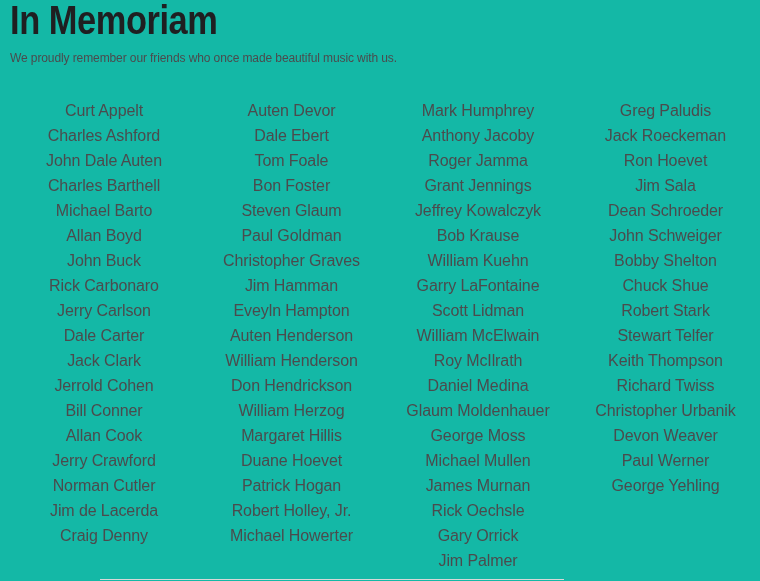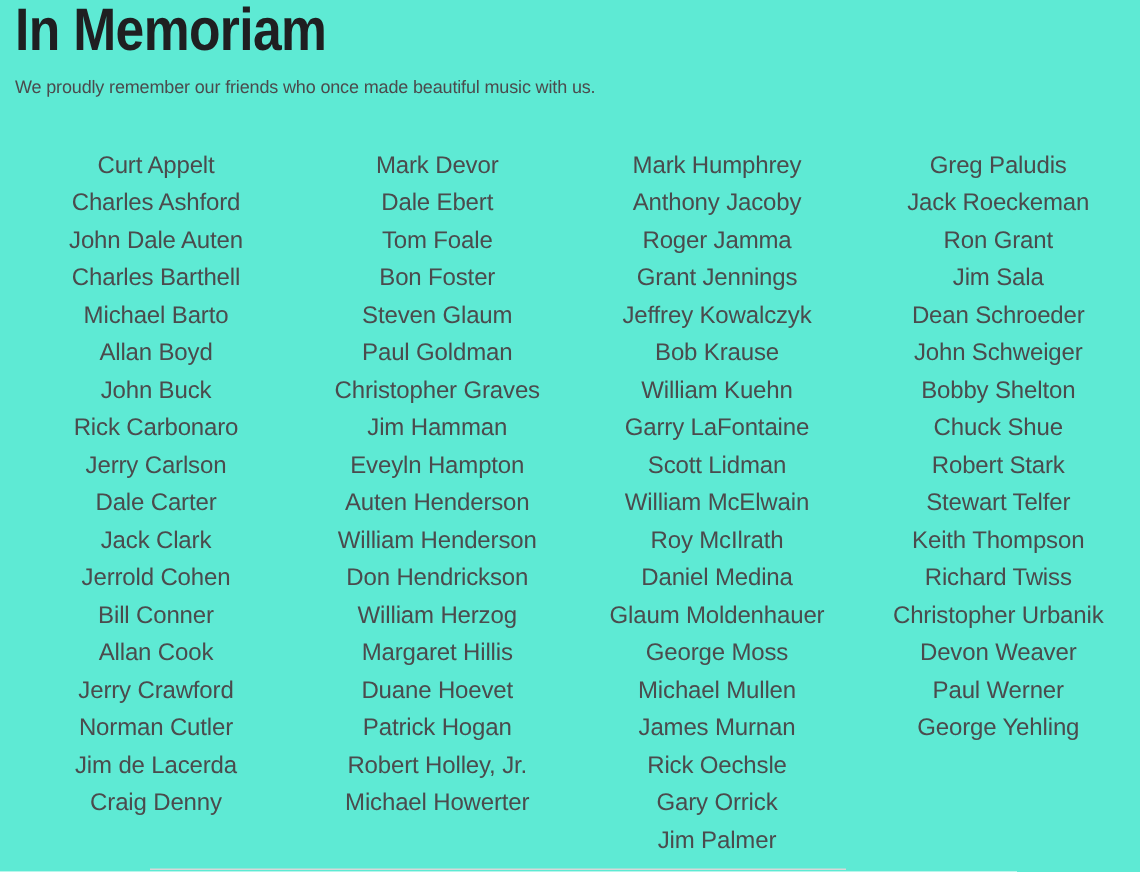--- a/index.html
+++ b/index.html
@@ -4,21 +4,21 @@
 <style>
   html, body {
     margin: 0;
     padding: 0;
     background: #ffffff;
   }
   .page {
     position: relative;
     width: 760px;
     height: 581px;
-    background: #5eead4;
+    background: #14b8a6;
     overflow: hidden;
     font-family: "Liberation Sans", "DejaVu Sans", sans-serif;
   }
   .page-title {
     position: absolute;
     top: 0;
     left: 10px;
     margin: 0;
     font-size: 40px;
     line-height: 40px;
@@ -89,21 +89,21 @@
         <div class="name">Jack Clark</div>
         <div class="name">Jerrold Cohen</div>
         <div class="name">Bill Conner</div>
         <div class="name">Allan Cook</div>
         <div class="name">Jerry Crawford</div>
         <div class="name">Norman Cutler</div>
         <div class="name">Jim de Lacerda</div>
         <div class="name">Craig Denny</div>
       </div>
     <div class="col">
-        <div class="name">Mark Devor</div>
+        <div class="name">Auten Devor</div>
         <div class="name">Dale Ebert</div>
         <div class="name">Tom Foale</div>
         <div class="name">Bon Foster</div>
         <div class="name">Steven Glaum</div>
         <div class="name">Paul Goldman</div>
         <div class="name">Christopher Graves</div>
         <div class="name">Jim Hamman</div>
         <div class="name">Eveyln Hampton</div>
         <div class="name">Auten Henderson</div>
         <div class="name">William Henderson</div>
@@ -132,21 +132,21 @@
         <div class="name">George Moss</div>
         <div class="name">Michael Mullen</div>
         <div class="name">James Murnan</div>
         <div class="name">Rick Oechsle</div>
         <div class="name">Gary Orrick</div>
         <div class="name">Jim Palmer</div>
       </div>
     <div class="col">
         <div class="name">Greg Paludis</div>
         <div class="name">Jack Roeckeman</div>
-        <div class="name">Ron Grant</div>
+        <div class="name">Ron Hoevet</div>
         <div class="name">Jim Sala</div>
         <div class="name">Dean Schroeder</div>
         <div class="name">John Schweiger</div>
         <div class="name">Bobby Shelton</div>
         <div class="name">Chuck Shue</div>
         <div class="name">Robert Stark</div>
         <div class="name">Stewart Telfer</div>
         <div class="name">Keith Thompson</div>
         <div class="name">Richard Twiss</div>
         <div class="name">Christopher Urbanik</div>

